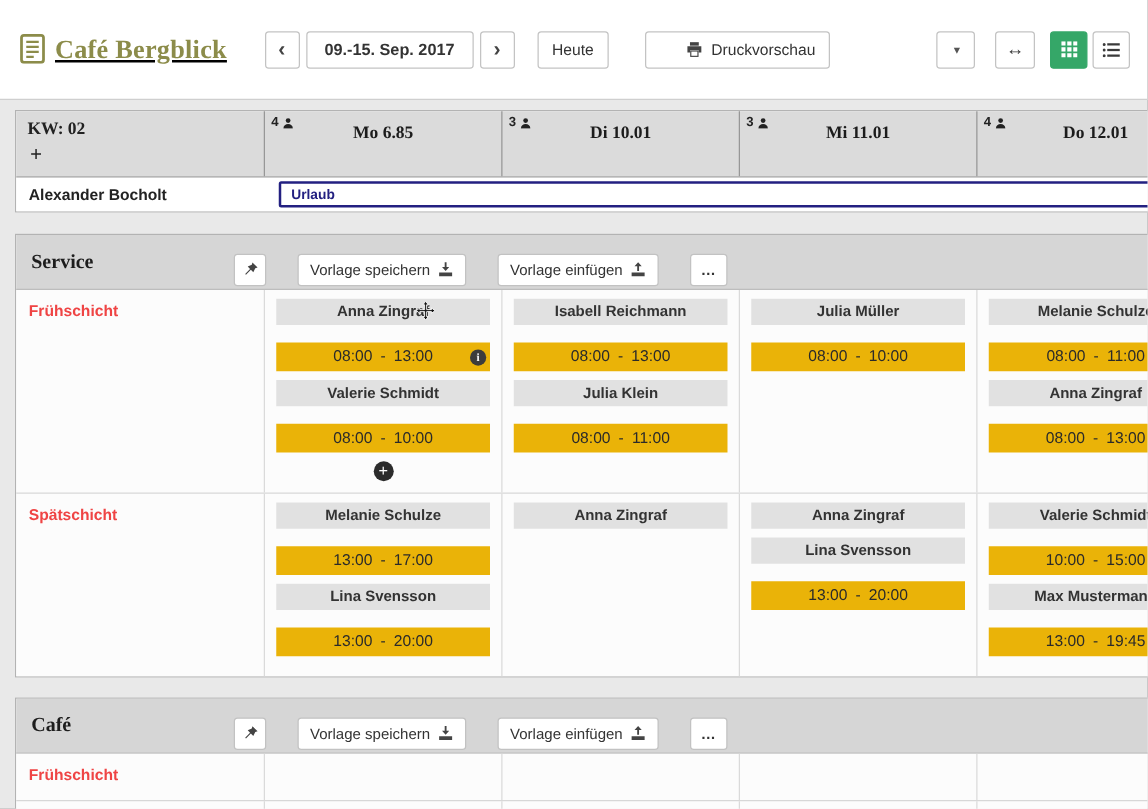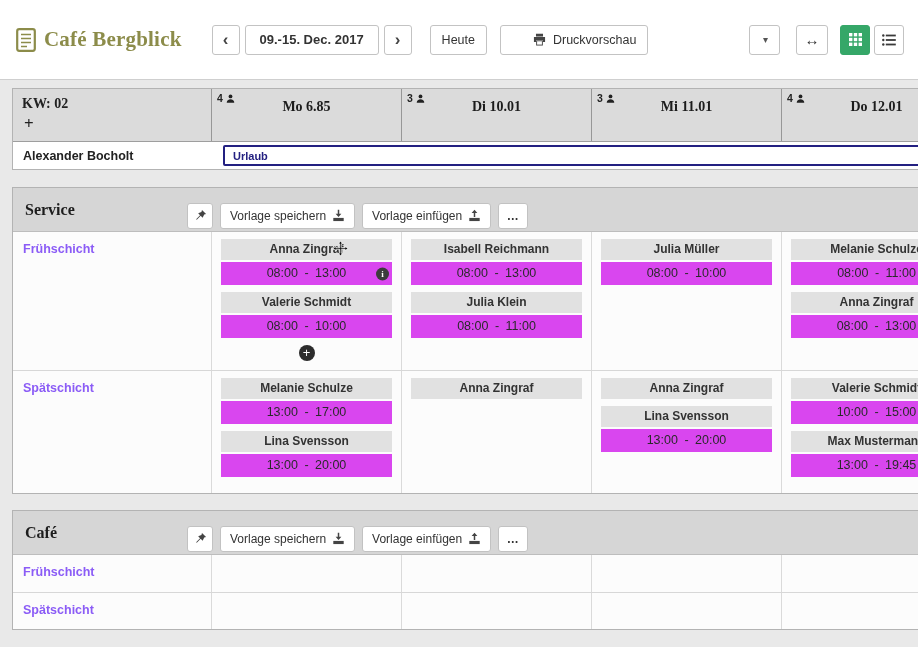--- a/index.html
+++ b/index.html
@@ -3,29 +3,29 @@
 <meta charset="utf-8">
 <style>
   * { box-sizing: border-box; }
   html,body { margin:0; padding:0; }
   body { font-family:"Liberation Sans", sans-serif; background:#555; }
 
   .app { position:relative; width:918px; height:647px; background:#e9e9e9; overflow:hidden; }
 
   
   .topbar { height:80px; background:#fff; border-bottom:1px solid #cfcfcf; display:flex; align-items:center; padding:0 14px 0 16px; }
-  .logo { display:flex; align-items:flex-end; gap:8px; cursor:pointer; }
+  .logo { display:flex; align-items:flex-start; gap:8px; cursor:pointer;text-decoration:underline; }
   .logo-title { font-family:"Liberation Serif", serif; font-weight:bold; font-size:21px; color:var(--logo,#8c8c4a); letter-spacing:0.2px; }
   .nav-group { display:flex; align-items:center; gap:5px; margin-left:30px; }
   .btn { height:30px; background:#fff; border:1px solid #c3c3c3; border-radius:3px; font-family:"Liberation Sans",sans-serif; font-size:12.5px; color:#333; display:flex; align-items:center; gap:7px; padding:0 11px; cursor:pointer; }
   .btn-square { width:28px; justify-content:center; padding:0; font-size:17px; font-weight:bold; color:#444; }
   .btn-date { font-weight:600; font-size:13px; padding:0 14px; }
   .topbar .spacer { flex:1; }
   .btn-today { margin-left:18px; }
-  .btn-print { margin-left:13px;padding-left:32px; }
+  .btn-print { margin-left:29px;padding-left:32px; }
   .btn-expand { margin-left:16px; width:32px; justify-content:center; padding:0; font-size:15px; }
   .caret { font-size:10px; color:#555; margin-left:2px; }
   .view-toggle { display:flex; gap:4px; margin-left:12px; }
   .btn-view { width:30px; height:30px; justify-content:center; padding:0; }
   .btn-view.active { background:var(--accent,#35a768); border-color:var(--accent,#35a768); }
 
   
   .main { padding:8px 0 0 12px; }
   .card { width:958px; background:#fff; border:1px solid #b3b3b3; }
 
@@ -41,32 +41,32 @@
   
   .absence-row { display:flex; align-items:center; height:28px; background:#fff; border-top:1px solid #9e9e9e; }
   .absence-emp { width:198px; flex:none; padding-left:10px; font-weight:bold; font-size:12.5px; color:#222; }
   .absence-bar { flex:1; height:21px; margin:0 1px 0 12px; border:2px solid var(--absence,#232081); border-radius:2px; background:#fff; display:flex; align-items:center; padding:0 8px; font-size:11px; font-weight:bold; color:var(--absence,#232081); cursor:pointer; }
 
   
   .dept { margin-top:17px; }
   .dept + .dept { margin-top:16px; }
   .dept-header { height:44px; background:#d6d6d6; display:flex; align-items:center; border-bottom:1px solid #bdbdbd; }
   .dept-title { width:174px; flex:none; padding-left:12px; font-family:"Liberation Serif",serif; font-weight:bold; font-size:16px; color:#1d1d1d; }
-  .dept-toolbar { display:flex; align-items:center; gap:7px;margin-top:12px; }
+  .dept-toolbar { display:flex; align-items:center; gap:25px;margin-top:12px; }
   .tool-btn { height:26px; background:#fff; border:1px solid #c2c2c2; border-radius:3px; font-size:12px; color:#333; display:flex; align-items:center; gap:6px; padding:0 9px; cursor:pointer; }
   .tool-btn.icon-only { width:26px; justify-content:center; padding:0; }
   .tool-btn.more { width:30px; justify-content:center; padding:0; font-weight:bold; letter-spacing:1px; }
 
   .shift-row { display:flex; background:#fcfcfc; min-height:37px; }
   .shift-row + .shift-row { border-top:1px solid #d7d7d7; }
-  .row-label { width:198px; flex:none; padding:10px 0 0 10px; font-size:12.5px; font-weight:bold; color:#8b5cf6; }
+  .row-label { width:198px; flex:none; padding:10px 0 0 10px; font-size:12.5px; font-weight:bold; color:#ef4444; }
   .day-cell { width:190px; flex:none; border-left:1px solid #dadada; padding:7px 9px 9px; }
   .entry { margin-bottom:7px; cursor:pointer; }
   .entry-name-chip { position:relative; background:#e1e1e1; font-weight:bold; font-size:12px; color:#333; text-align:center; padding:3px 2px 4px; white-space:nowrap; }
-  .entry-time { position:relative; background:#d946ef; font-size:12.5px; color:#2a2a2a; text-align:center; padding:4px 2px 5px; margin-top:2px; white-space:nowrap; word-spacing:3px; }
+  .entry-time { position:relative; background:#eab308; font-size:12.5px; color:#2a2a2a; text-align:center; padding:4px 2px 5px; margin-top:14px; white-space:nowrap; word-spacing:3px; }
   .info-badge { position:absolute; right:3px; top:50%; transform:translateY(-50%); width:13px; height:13px; border-radius:50%; background:#3c3c3c; color:#fff; font-size:9px; font-weight:bold; font-family:"Liberation Serif",serif; display:flex; align-items:center; justify-content:center; cursor:pointer; }
   .move-cursor { position:absolute; top:2px; left:calc(50% + 26px); display:none; pointer-events:none; }
   .add-entry { display:block; margin:3px auto 0; width:16px; height:16px; border-radius:50%; background:#2c2c2c; color:#fff; border:none; font-size:13px; line-height:14px; text-align:center; padding:0; cursor:pointer; }
 
   svg { display:block; }
 </style>
 </head>
 <body>
 
 <div class="app">
@@ -77,21 +77,21 @@
         <svg width="20" height="24" viewBox="0 0 20 24">
           <rect x="1.2" y="1.2" width="17.6" height="21.6" rx="2" fill="none" stroke="#8c8c4a" stroke-width="2.2"></rect>
           <path d="M5 6.5h10M5 10.5h10M5 14.5h10M5 18.5h6" stroke="#8c8c4a" stroke-width="1.7" fill="none"></path>
         </svg>
       </span>
       <span class="logo-title">Café Bergblick</span>
     </div>
 
     <div class="nav-group">
       <button class="btn btn-square">‹</button>
-      <button class="btn btn-date">09.-15. Dec. 2017</button>
+      <button class="btn btn-date">09.-15. Sep. 2017</button>
       <button class="btn btn-square">›</button>
     </div>
 
     <button class="btn btn-today">Heute</button>
 
     <button class="btn btn-print">
       <span>
         <svg width="13" height="13" viewBox="0 0 14 14">
           <rect x="3.2" y="0.8" width="7.6" height="3" fill="#444"></rect>
           <path d="M1 4.4h12v5.2h-2.4V7.6H3.4v2H1z" fill="#444"></path>

